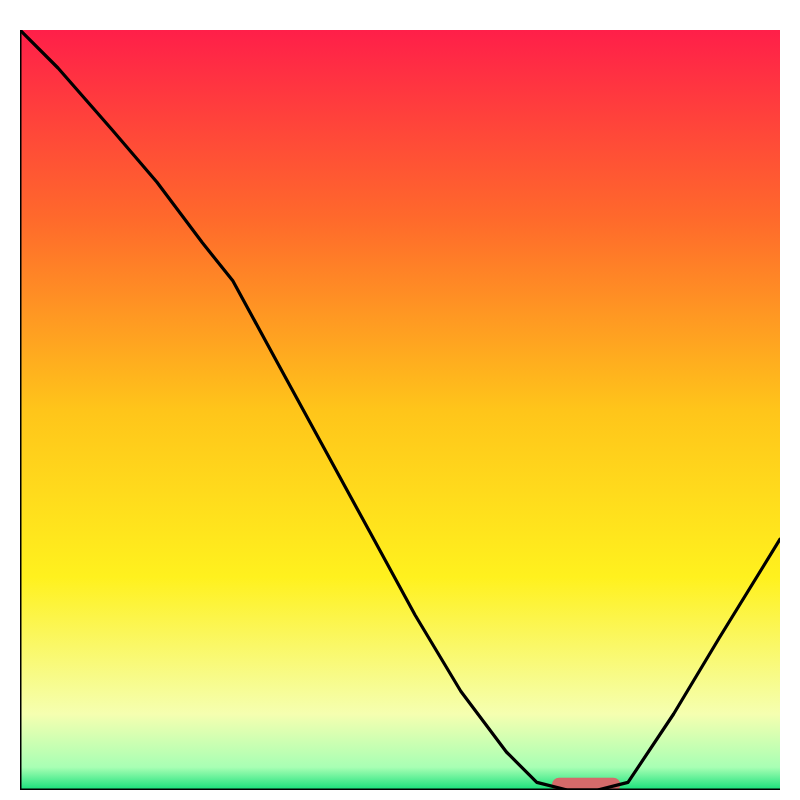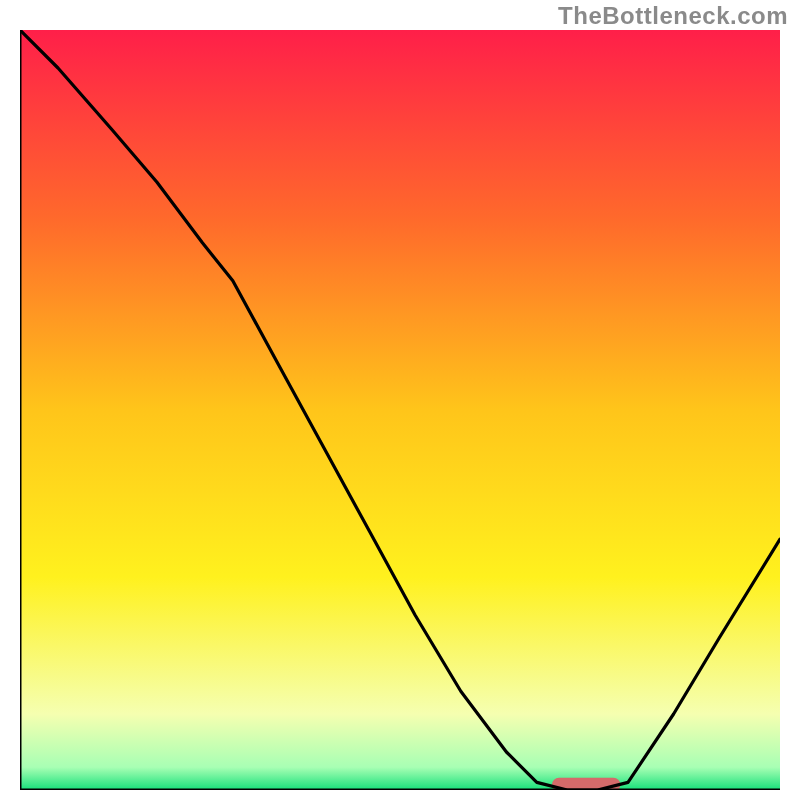--- a/index.html
+++ b/index.html
@@ -26,21 +26,20 @@
     top: 30px;
     width: 760px;
     height: 760px;
   }
   .plot svg { display: block; }
 </style>
 </head>
 <body>
 
 <div class="container">
-  <div class="watermark">TheBottleneck.com</div>
 
   <div class="plot">
     <svg id="chart-svg" width="760" height="760" viewBox="0 0 760 760">
         <defs>
           <linearGradient id="bg-grad" x1="0" y1="0" x2="0" y2="1">
             <stop offset="0%" stop-color="#ff1f49"></stop>
             <stop offset="25%" stop-color="#ff6a2b"></stop>
             <stop offset="50%" stop-color="#ffc51a"></stop>
             <stop offset="72%" stop-color="#fff11e"></stop>
             <stop offset="90%" stop-color="#f5ffb0"></stop>

